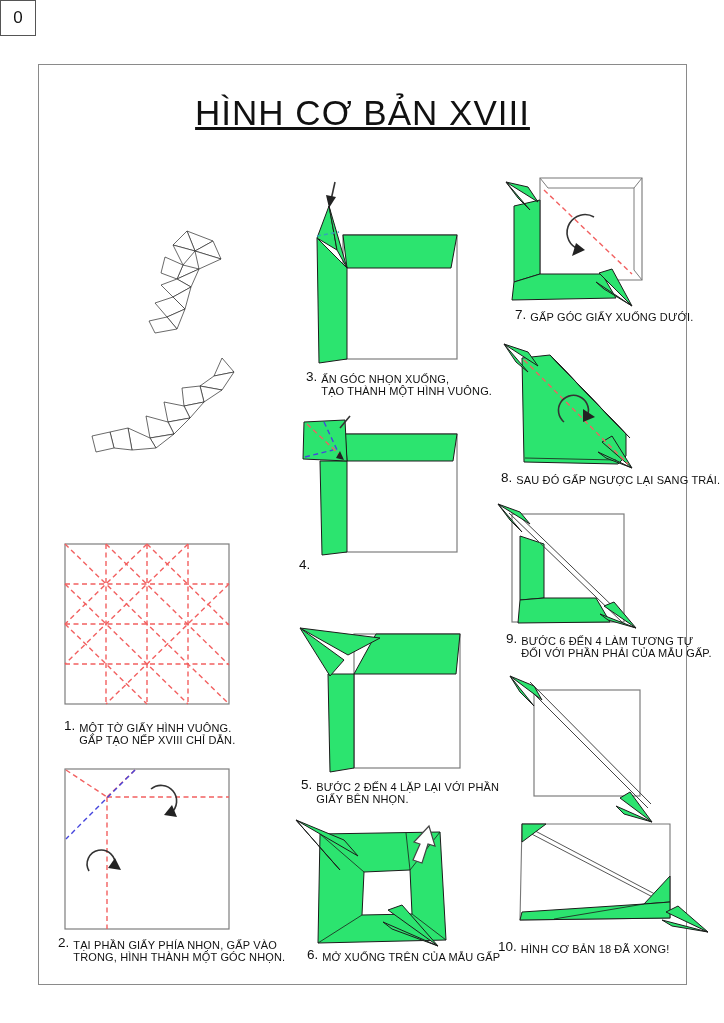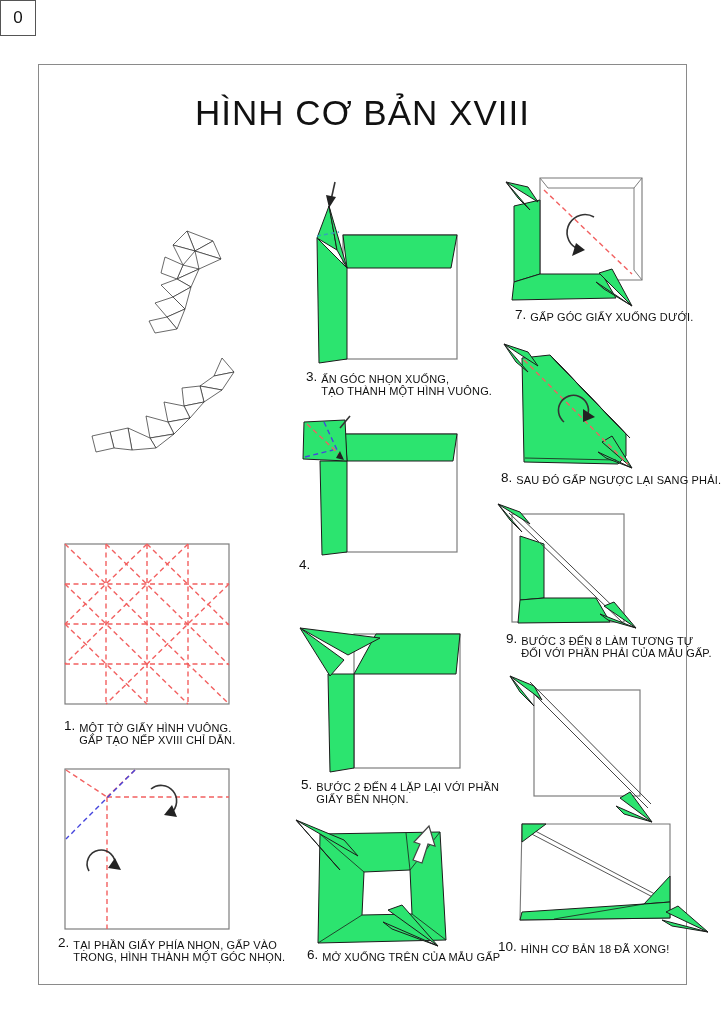--- a/index.html
+++ b/index.html
@@ -1,20 +1,20 @@
 <!DOCTYPE html>
 <html style="--green: #2ce46f; --crease_red: #f26060; --crease_blue: #4646dd; --crease_teal: #35a4b8;"><head>
 <meta charset="utf-8">
 <style>
   html,body { margin:0; padding:0; background:#fff; }
   .sheet {
     position:relative; width:724px; height:1023px; background:#fff;
     font-family:"Liberation Sans", sans-serif; color:#111; overflow:hidden;
   }
-  .frame { position:absolute; box-sizing:border-box; border:1px solid #8a8a8a; background:#fff; }
+  .frame { position:absolute; box-sizing:border-box; border:1px solid #8a8a8a; background:#fff;text-decoration:underline; }
   .title-box { left:38px; top:64px; width:649px; height:97px; display:flex; align-items:center; justify-content:center; }
   .content-box { left:38px; top:160px; width:649px; height:825px; border-top:none; }
   .page-title { font-size:35px; font-weight:400; letter-spacing:1px; margin:0; }
   .pagenum-box { left:653px; top:944px; width:34px; height:34px; border:1px solid #555;
     display:flex; align-items:center; justify-content:center; font-size:17px; z-index:3; }
   .fig { position:absolute; z-index:2; }
   .fig svg { display:block; width:100%; height:100%; overflow:visible; }
   .caption { position:absolute; z-index:2; display:flex; align-items:flex-start; gap:4px; }
   .caption .num { font-size:13.5px; line-height:13px; }
   .caption .txt { font-size:11px; line-height:12.5px; letter-spacing:0.15px; padding-top:2.5px; white-space:nowrap; }
@@ -279,21 +279,21 @@
       <path class="crease-red" d="M 26,22 L 130,126"></path>
       <g>
         <path class="arrow-stroke" d="M 66,84 A 15,15 0 1 1 90,76"></path>
         <polygon class="arrow-head" points="97,79 85,71 85,84"></polygon>
       </g>
     </svg>
   </div>
   <div class="caption" style="left:501px;top:471px;">
     <span class="num">8.</span>
     <div class="txt">
-      <div>SAU ĐÓ GẤP NGƯỢC LẠI SANG PHẢI.</div>
+      <div>SAU ĐÓ GẤP NGƯỢC LẠI SANG TRÁI.</div>
     </div>
   </div>
 
   <div class="fig" style="left:496px;top:502px;width:152px;height:128px;">
     <svg viewBox="0 0 152 128">
       <rect class="paper-white" x="16" y="12" width="112" height="108"></rect>
       <g>
         <polygon class="paper-green" points="24,34 48,42 48,96 24,98"></polygon>
         <polygon class="paper-green" points="24,98 48,96 100,96 114,120 22,121"></polygon>
       </g>
@@ -305,21 +305,21 @@
         <polygon class="paper-green" points="2,2 34,22 24,10"></polygon>
         <polygon class="paper-green" points="2,2 26,30 14,18"></polygon>
         <polygon class="paper-green" points="140,126 108,104 118,100"></polygon>
         <polygon class="paper-green" points="140,126 104,112 112,118"></polygon>
       </g>
     </svg>
   </div>
   <div class="caption" style="left:506px;top:632px;">
     <span class="num">9.</span>
     <div class="txt">
-      <div>BƯỚC 3 ĐẾN 8 LÀM TƯƠNG TỰ</div>
+      <div>BƯỚC 6 ĐẾN 4 LÀM TƯƠNG TỰ</div>
       <div>ĐỐI VỚI PHẦN PHẢI CỦA MẪU GẤP.</div>
     </div>
   </div>
 
   <div class="fig" style="left:504px;top:676px;width:152px;height:152px;">
     <svg viewBox="0 0 152 152">
       <rect class="paper-white" x="30" y="14" width="106" height="106"></rect>
       <g>
         <line x1="22" y1="10" x2="144" y2="132" stroke="#444" stroke-width="1"></line>
         <line x1="26" y1="6" x2="147" y2="128" stroke="#444" stroke-width="1"></line>

